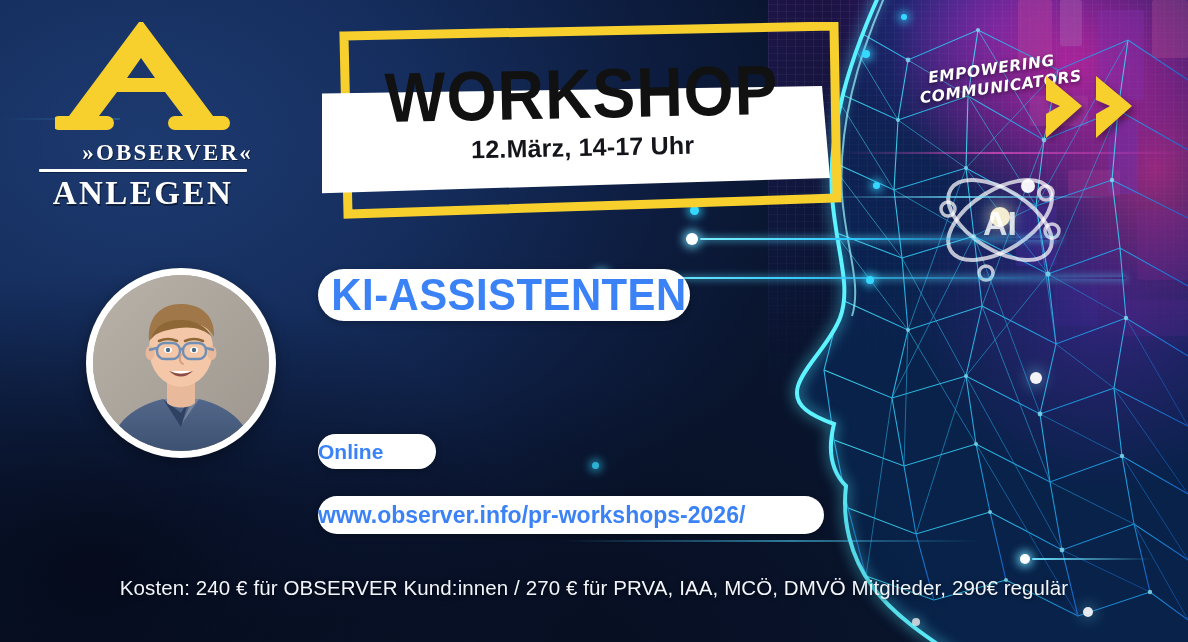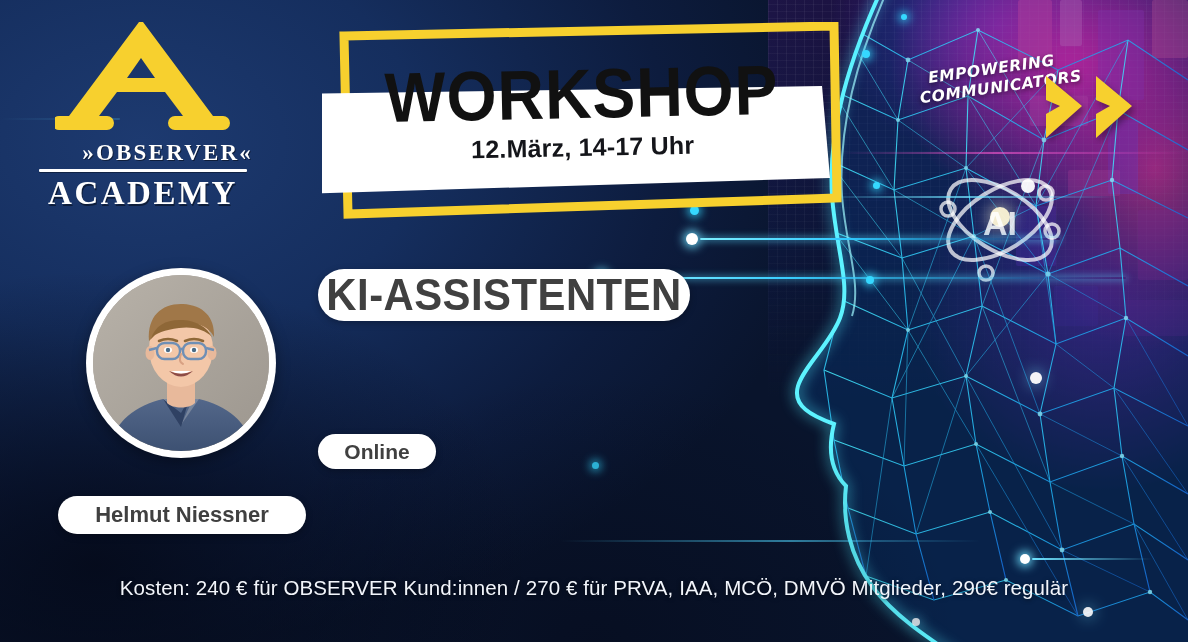--- a/index.html
+++ b/index.html
@@ -121,22 +121,22 @@
     box-shadow:0 4px 14px rgba(0,0,0,.35);
   }
   .portrait-inner{ width:100%; height:100%; border-radius:50%; overflow:hidden; position:relative;
                    background:#a8a29b; }
   .portrait-inner svg{ display:block; width:100%; height:100%; }
 
   
   .pill{
     position:absolute;
     background:#ffffff; border-radius:999px;
-    display:flex; align-items:center; justify-content:center;
-    color:#404040; white-space:nowrap;
+    display:flex; align-items:center; 
+    color:#3b82f6; white-space:nowrap;
     box-shadow:0 2px 7px rgba(0,0,0,.28);
   }
   .pill-cond{
     font-family:"Liberation Sans Narrow","Liberation Sans", sans-serif;
     font-weight:700; letter-spacing:.5px;
   }
   .pill-name{ left:58px; top:496px; width:248px; height:38px;
               font-family:"Liberation Sans", sans-serif; font-weight:700; font-size:22px; }
   .pill-h1{ left:318px; top:269px; width:372px; height:52px; font-size:45px; }
   .pill-h1 .txt{ transform:scaleX(.93); }
@@ -318,21 +318,21 @@
   </div>
 
   <div class="logo">
     <svg width="176" height="120" viewBox="0 0 176 120">
       <path d="M88,4 L84,4 L14,98 L4,98 A7,7 0 0,0 4,112 L52,112 A7,7 0 0,0 52,98 L44,98
                L62,74 L110,74 L128,98 L120,98 A7,7 0 0,0 120,112 L168,112 A7,7 0 0,0 168,98
                L158,98 Z M72,60 L86,40 L100,60 Z" fill="#f7d02e"></path>
     </svg>
     <div class="logo-observer">»OBSERVER«</div>
     <div class="logo-rule"></div>
-    <div class="logo-academy">ACADEMY</div>
+    <div class="logo-academy">ANLEGEN</div>
   </div>
 
   <div class="ws-wrap">
 
     <svg class="ws-frame" viewBox="0 0 530 200" preserveAspectRatio="none">
       <polygon points="22,14 512,4 515,176 26,192" fill="none" stroke="#f7d02e" stroke-width="9"></polygon>
     </svg>
 
     <svg class="ws-white" viewBox="0 0 530 200" preserveAspectRatio="none">
       <polygon points="-30,72 500,64 508,156 -26,172" fill="#ffffff"></polygon>
@@ -402,29 +402,29 @@
         </g>
 
         <path d="M88,79 q-3,8 2,10" stroke="#d8a183" stroke-width="2" fill="none" stroke-linecap="round"></path>
 
         <path d="M76,96 q12,11 24,0 q-12,5 -24,0 Z" fill="#8d4b45"></path>
         <path d="M78,96 q10,5 20,0 Z" fill="#ffffff"></path>
       </svg>
     </div>
   </div>
 
-  <div class="pill pill-name">
-    <span>Helmut Niessner</span>
-  </div>
 
   <div class="pill pill-cond pill-h1">
     <span class="txt">KI-ASSISTENTEN</span>
   </div>
 
 
   <div class="pill pill-online">
     <span>Online</span>
   </div>
 
+  <div class="pill pill-url">
+    <span>www.observer.info/pr-workshops-2026/</span>
+  </div>
 
   <div class="cost">Kosten: 240 € für OBSERVER Kund:innen / 270 € für PRVA, IAA, MCÖ, DMVÖ Mitglieder, 290€ regulär</div>
 
 </div>
 
 </body></html>

